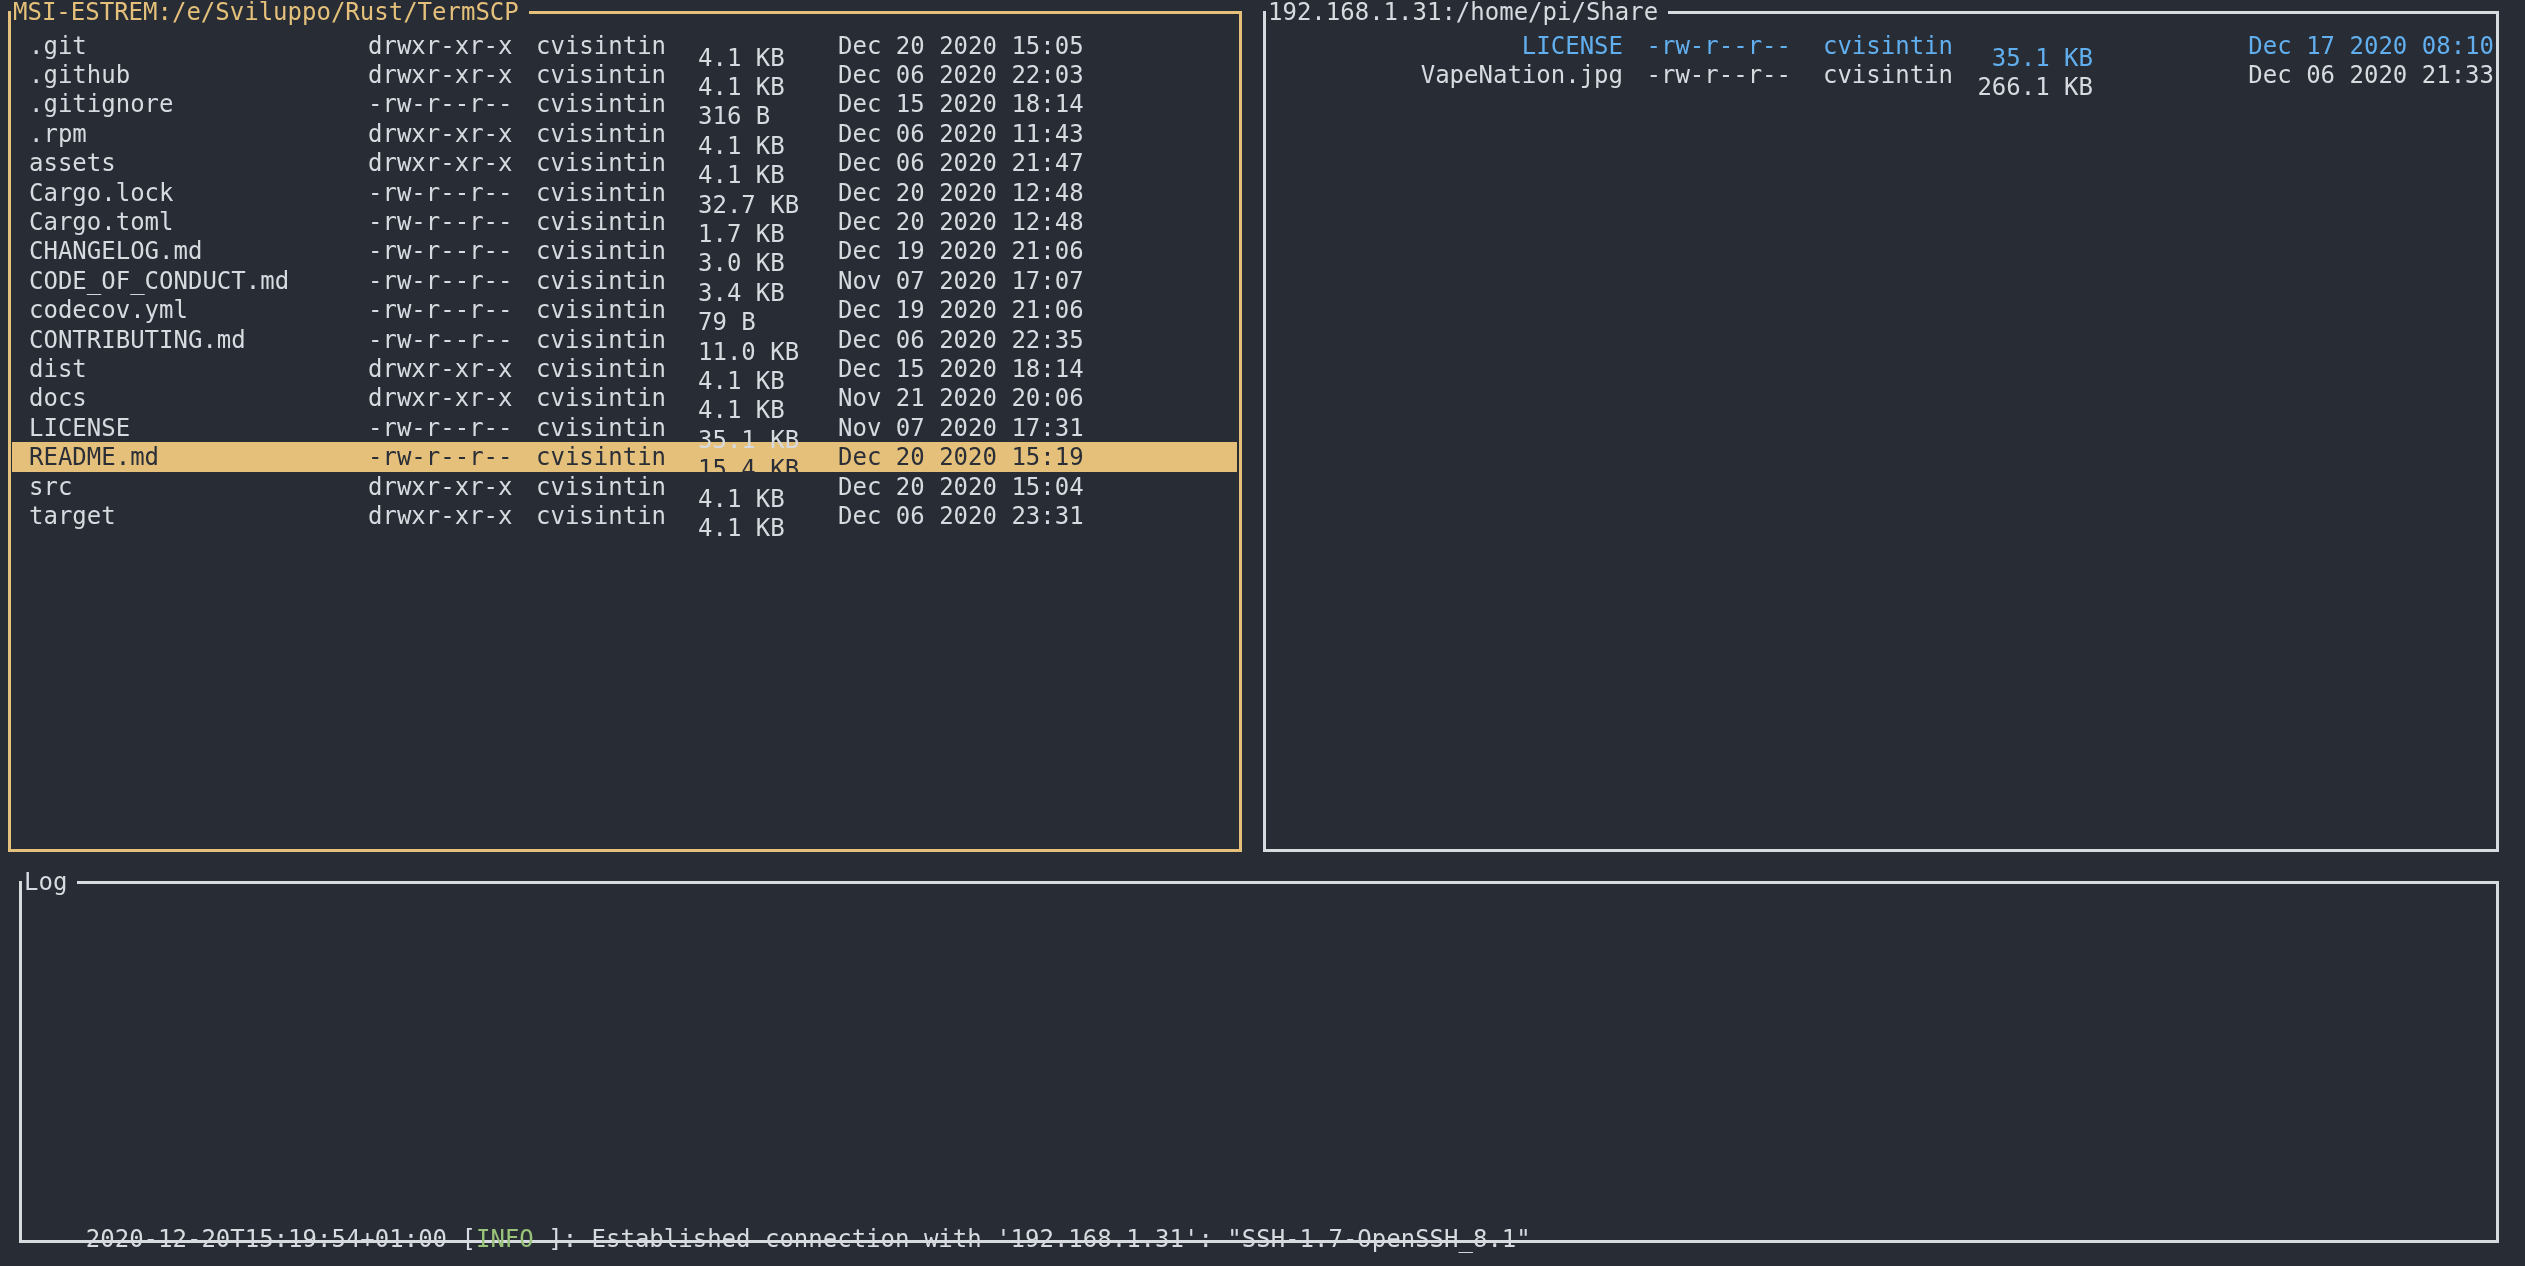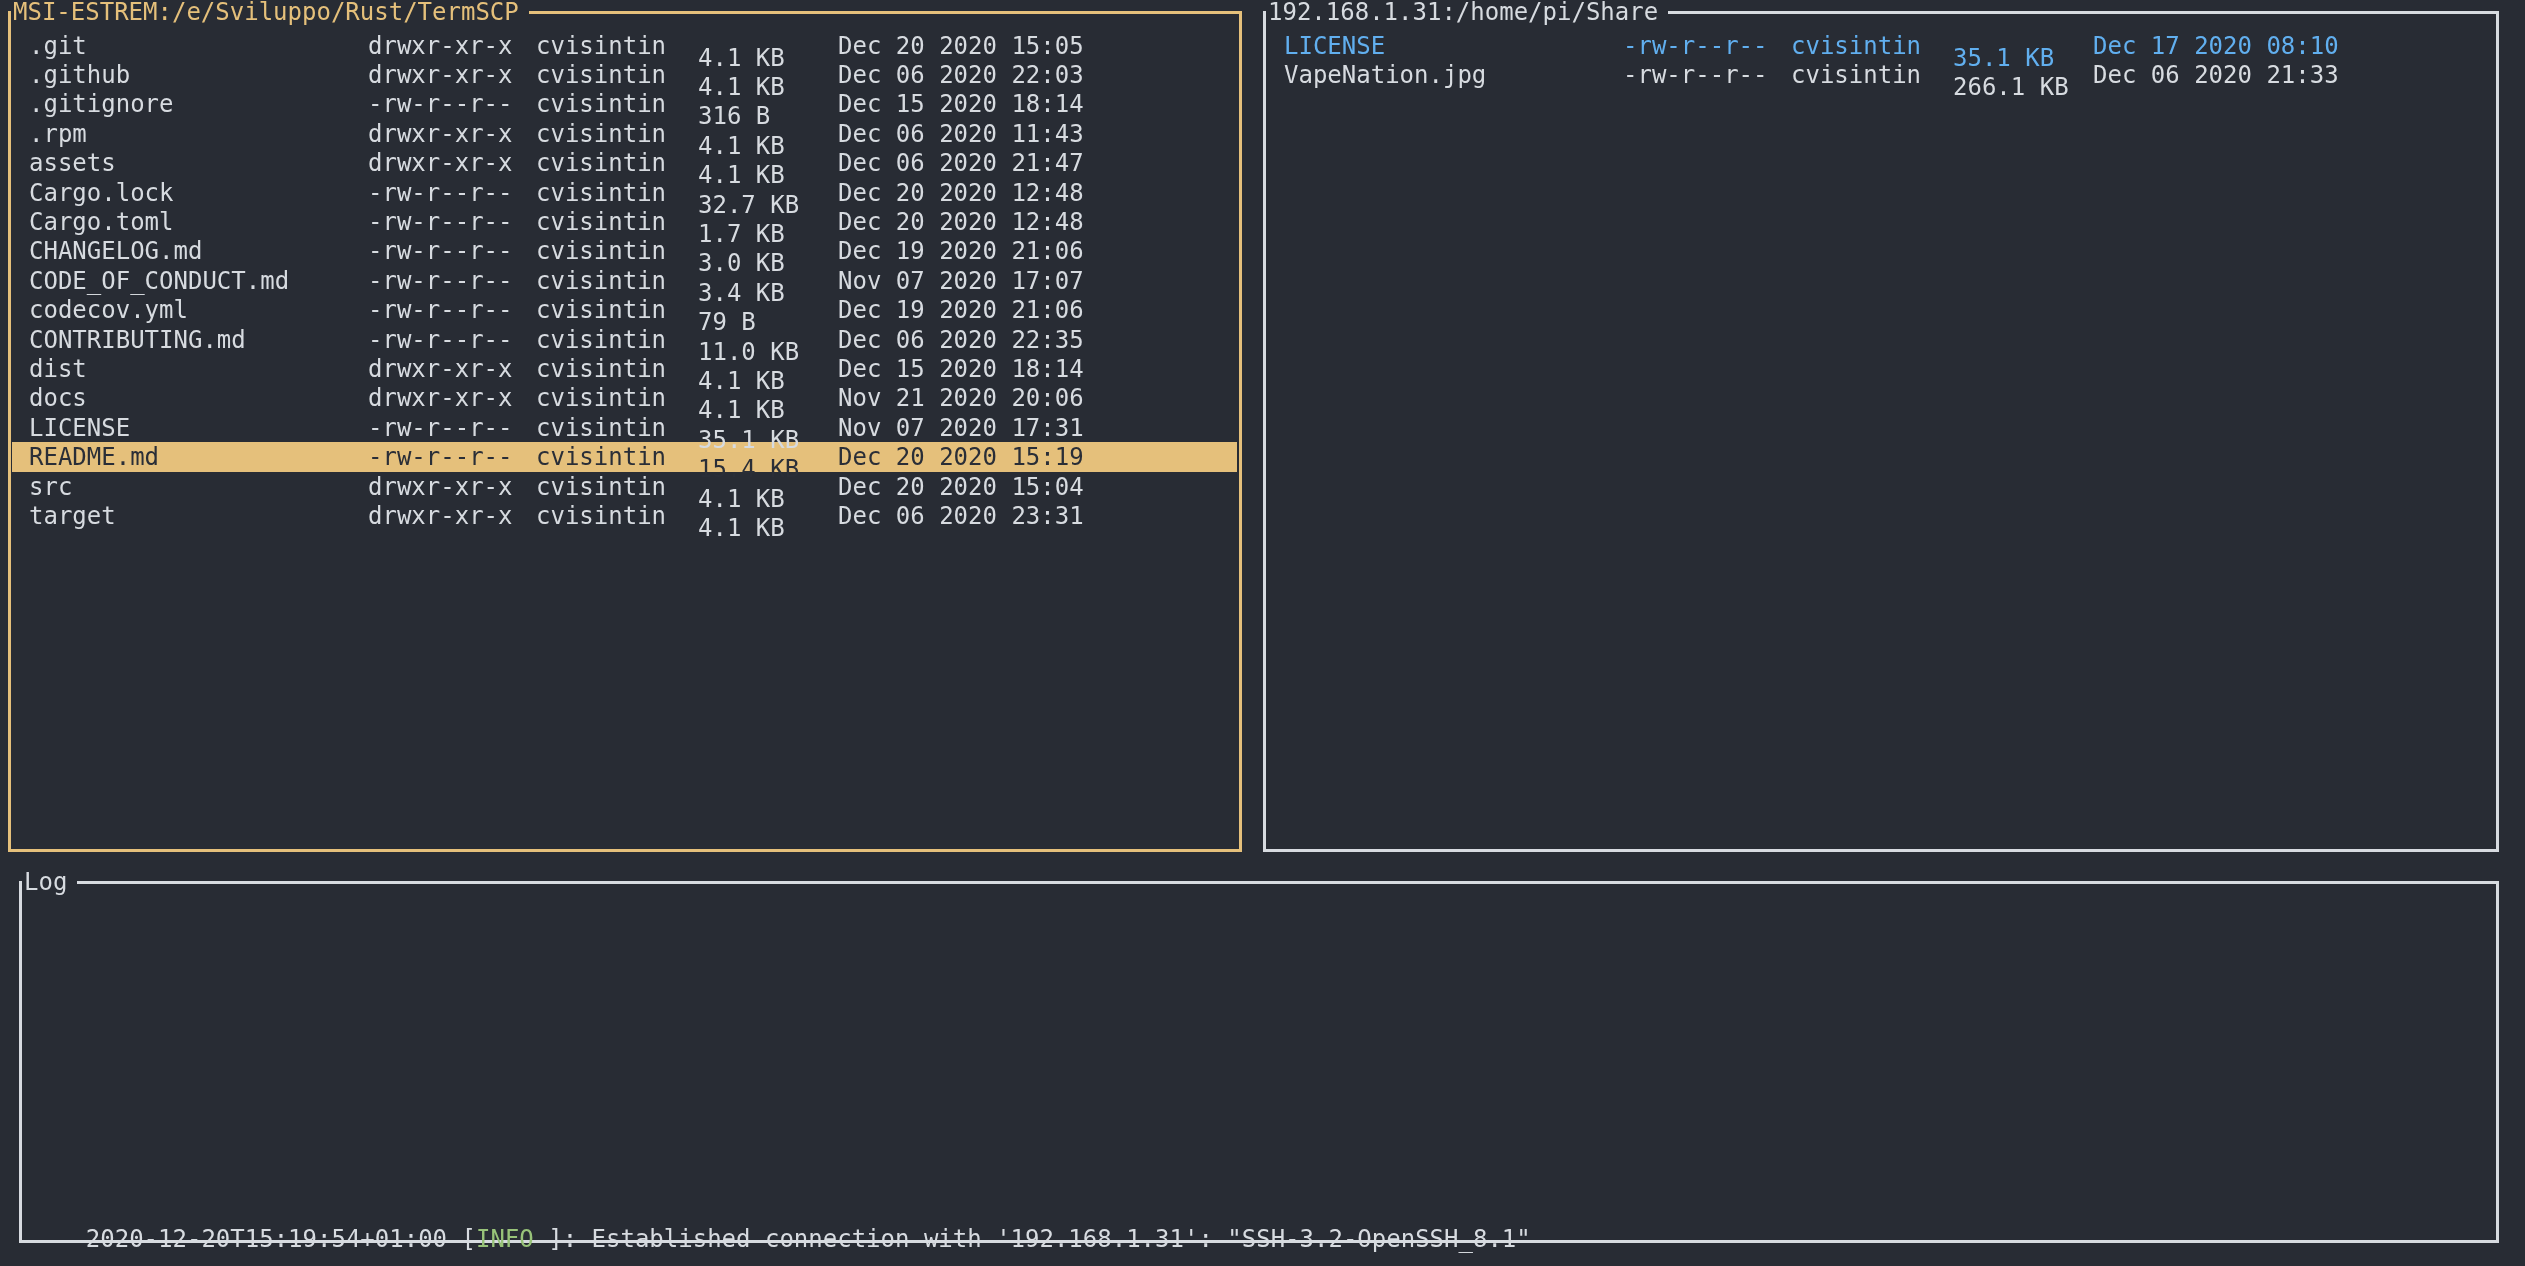--- a/index.html
+++ b/index.html
@@ -20,21 +20,21 @@
   }
   .screen{position:absolute;inset:0;}
 
   
   .panel{
     position:absolute;
     border:3px solid var(--fg);
     background:transparent;
   }
   .panel--local{left:8px;top:11px;width:1234px;height:841px;border-color:var(--yellow);}
-  .panel--remote{left:1263px;top:11px;width:1236px;height:841px;}
+  .panel--remote{left:1263px;top:11px;width:1236px;height:841px;text-align:right;}
   .panel--log{left:19px;top:881px;width:2480px;height:362px;}
 
   .panel__title{
     position:absolute;
     top:-17px;left:0;
     background:var(--bg);
     line-height:30px;
     padding:0 10px 0 2px;
     white-space:pre;
   }
@@ -221,18 +221,18 @@
     <span class="col col-size">266.1 KB</span>
     <span class="col col-date">Dec 06 2020 21:33</span>
   </div>
       </div>
   </section>
 
   <section class="panel panel--log">
     <span class="panel__title">Log</span>
     <div class="log-list">
         <div class="log-row">
-    <span class="log-ts">2020-12-20T15:19:54+01:00 [</span><span class="log-level">INFO </span><span class="log-close">]: </span><span class="log-msg">Established connection with '192.168.1.31': "SSH-3.2-OpenSSH_8.1"</span>
+    <span class="log-ts">2020-12-20T15:19:54+01:00 [</span><span class="log-level">INFO </span><span class="log-close">]: </span><span class="log-msg">Established connection with '192.168.1.31': "SSH-1.7-OpenSSH_8.1"</span>
   </div>
       </div>
   </section>
 
 </div>
 
 </body></html>

